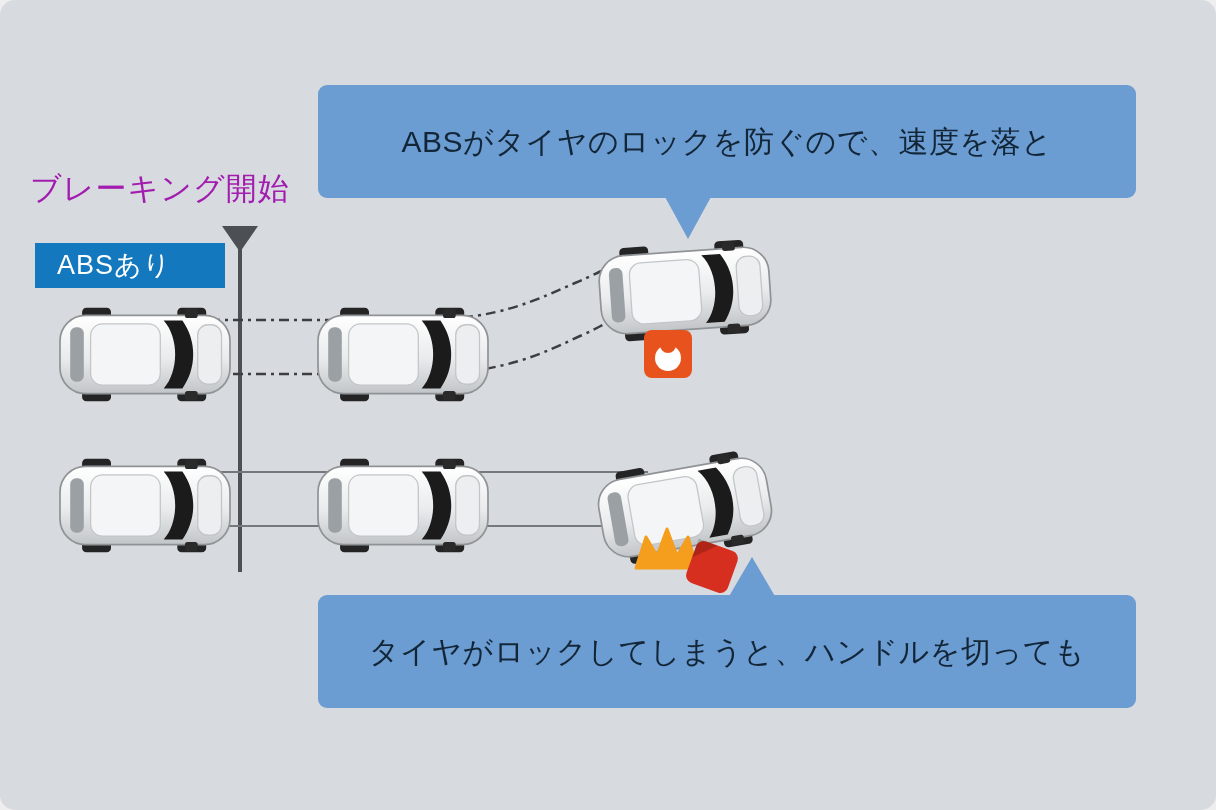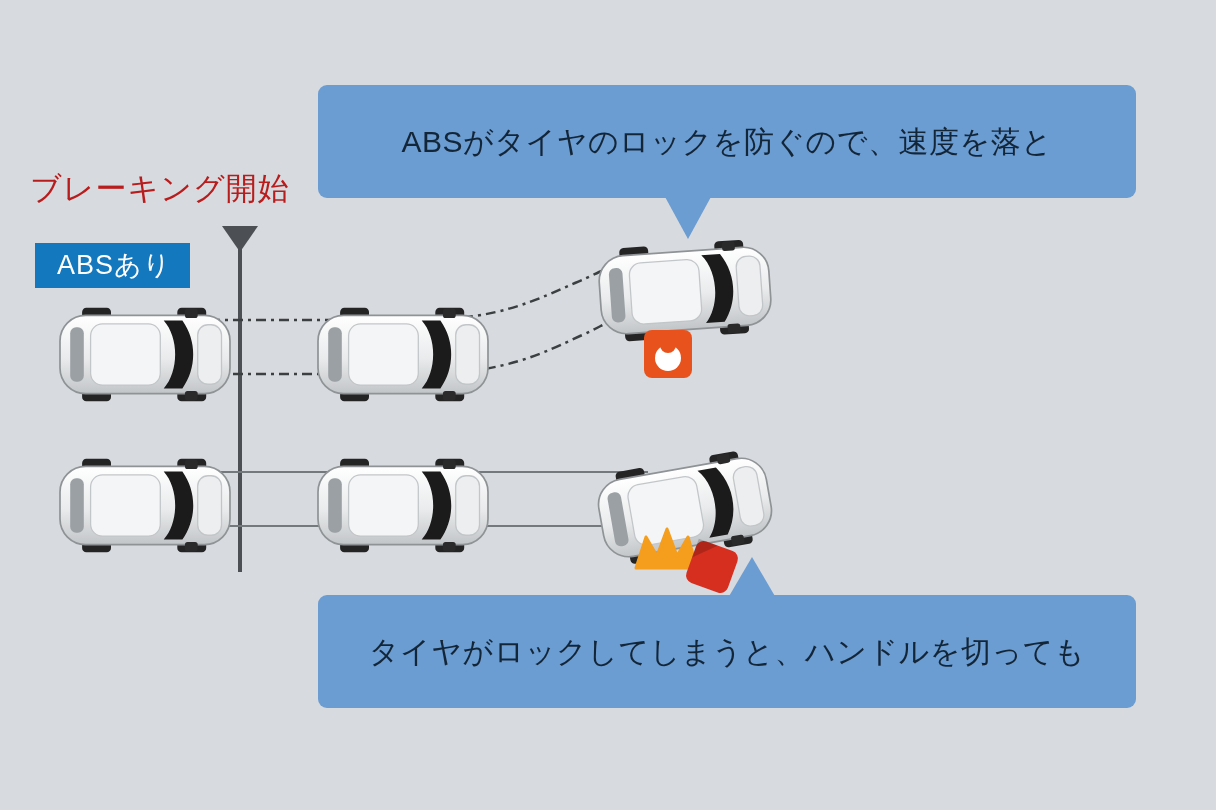--- a/index.html
+++ b/index.html
@@ -2,44 +2,44 @@
 <html style="--bg: #d7dade; --bubble: #6b9cd2; --bubble-text: #132638; --label-bg: #1478be; --label-text: #ffffff; --line-dark: #4c5054; --obstacle: #e8531d; --spark: #f59d1d; --crash: #d62f1f;"><head>
 <meta charset="utf-8">
 <style>
   :root{
     --bg:#d7dade; --bubble:#6b9cd2; --bubble-text:#132638;
     --label-bg:#1478be; --label-text:#ffffff; --line-dark:#4c5054;
     --obstacle:#e8531d; --spark:#f59d1d; --crash:#d62f1f;
   }
   *{margin:0;padding:0;box-sizing:border-box;}
   body{font-family:"Liberation Sans","DejaVu Sans",sans-serif;background:#eee;}
-  .canvas{position:relative;width:1216px;height:810px;background:var(--bg);overflow:hidden;}
+  .canvas{position:relative;width:1216px;height:810px;background:var(--bg);overflow:hidden;border-radius:15px;}
 
   .callout{
     position:absolute;left:318px;width:818px;height:113px;
     background:var(--bubble);border-radius:9px;
     display:flex;flex-direction:column;justify-content:center;
     text-align:center;color:var(--bubble-text);
     font-size:30px;font-weight:500;line-height:1.5;letter-spacing:.5px;
   }
   .callout.top{top:85px;}
   .callout.bottom{top:595px;gap:32px;}
 
   .lane-label{
-    position:absolute;left:35px;width:155px;height:45px;
+    position:absolute;left:35px;width:190px;height:45px;
     background:var(--label-bg);color:var(--label-text);
     font-size:27px;font-weight:500;line-height:45px;padding-left:22px;
     letter-spacing:1px;
   }
   .lane-label.on{top:243px;}
   .lane-label.off{top:558px;}
 
   .start-label{
     position:absolute;left:30px;top:168px;
-    font-size:31px;font-weight:500;color:#b91c1c;letter-spacing:1px;
+    font-size:31px;font-weight:500;color:#a21caf;letter-spacing:1px;
   }
 
   svg.diagram-layer{position:absolute;left:0;top:0;width:1216px;height:810px;}
 </style>
 </head>
 <body>
 
 <div class="canvas">
 
   <div class="callout top">

